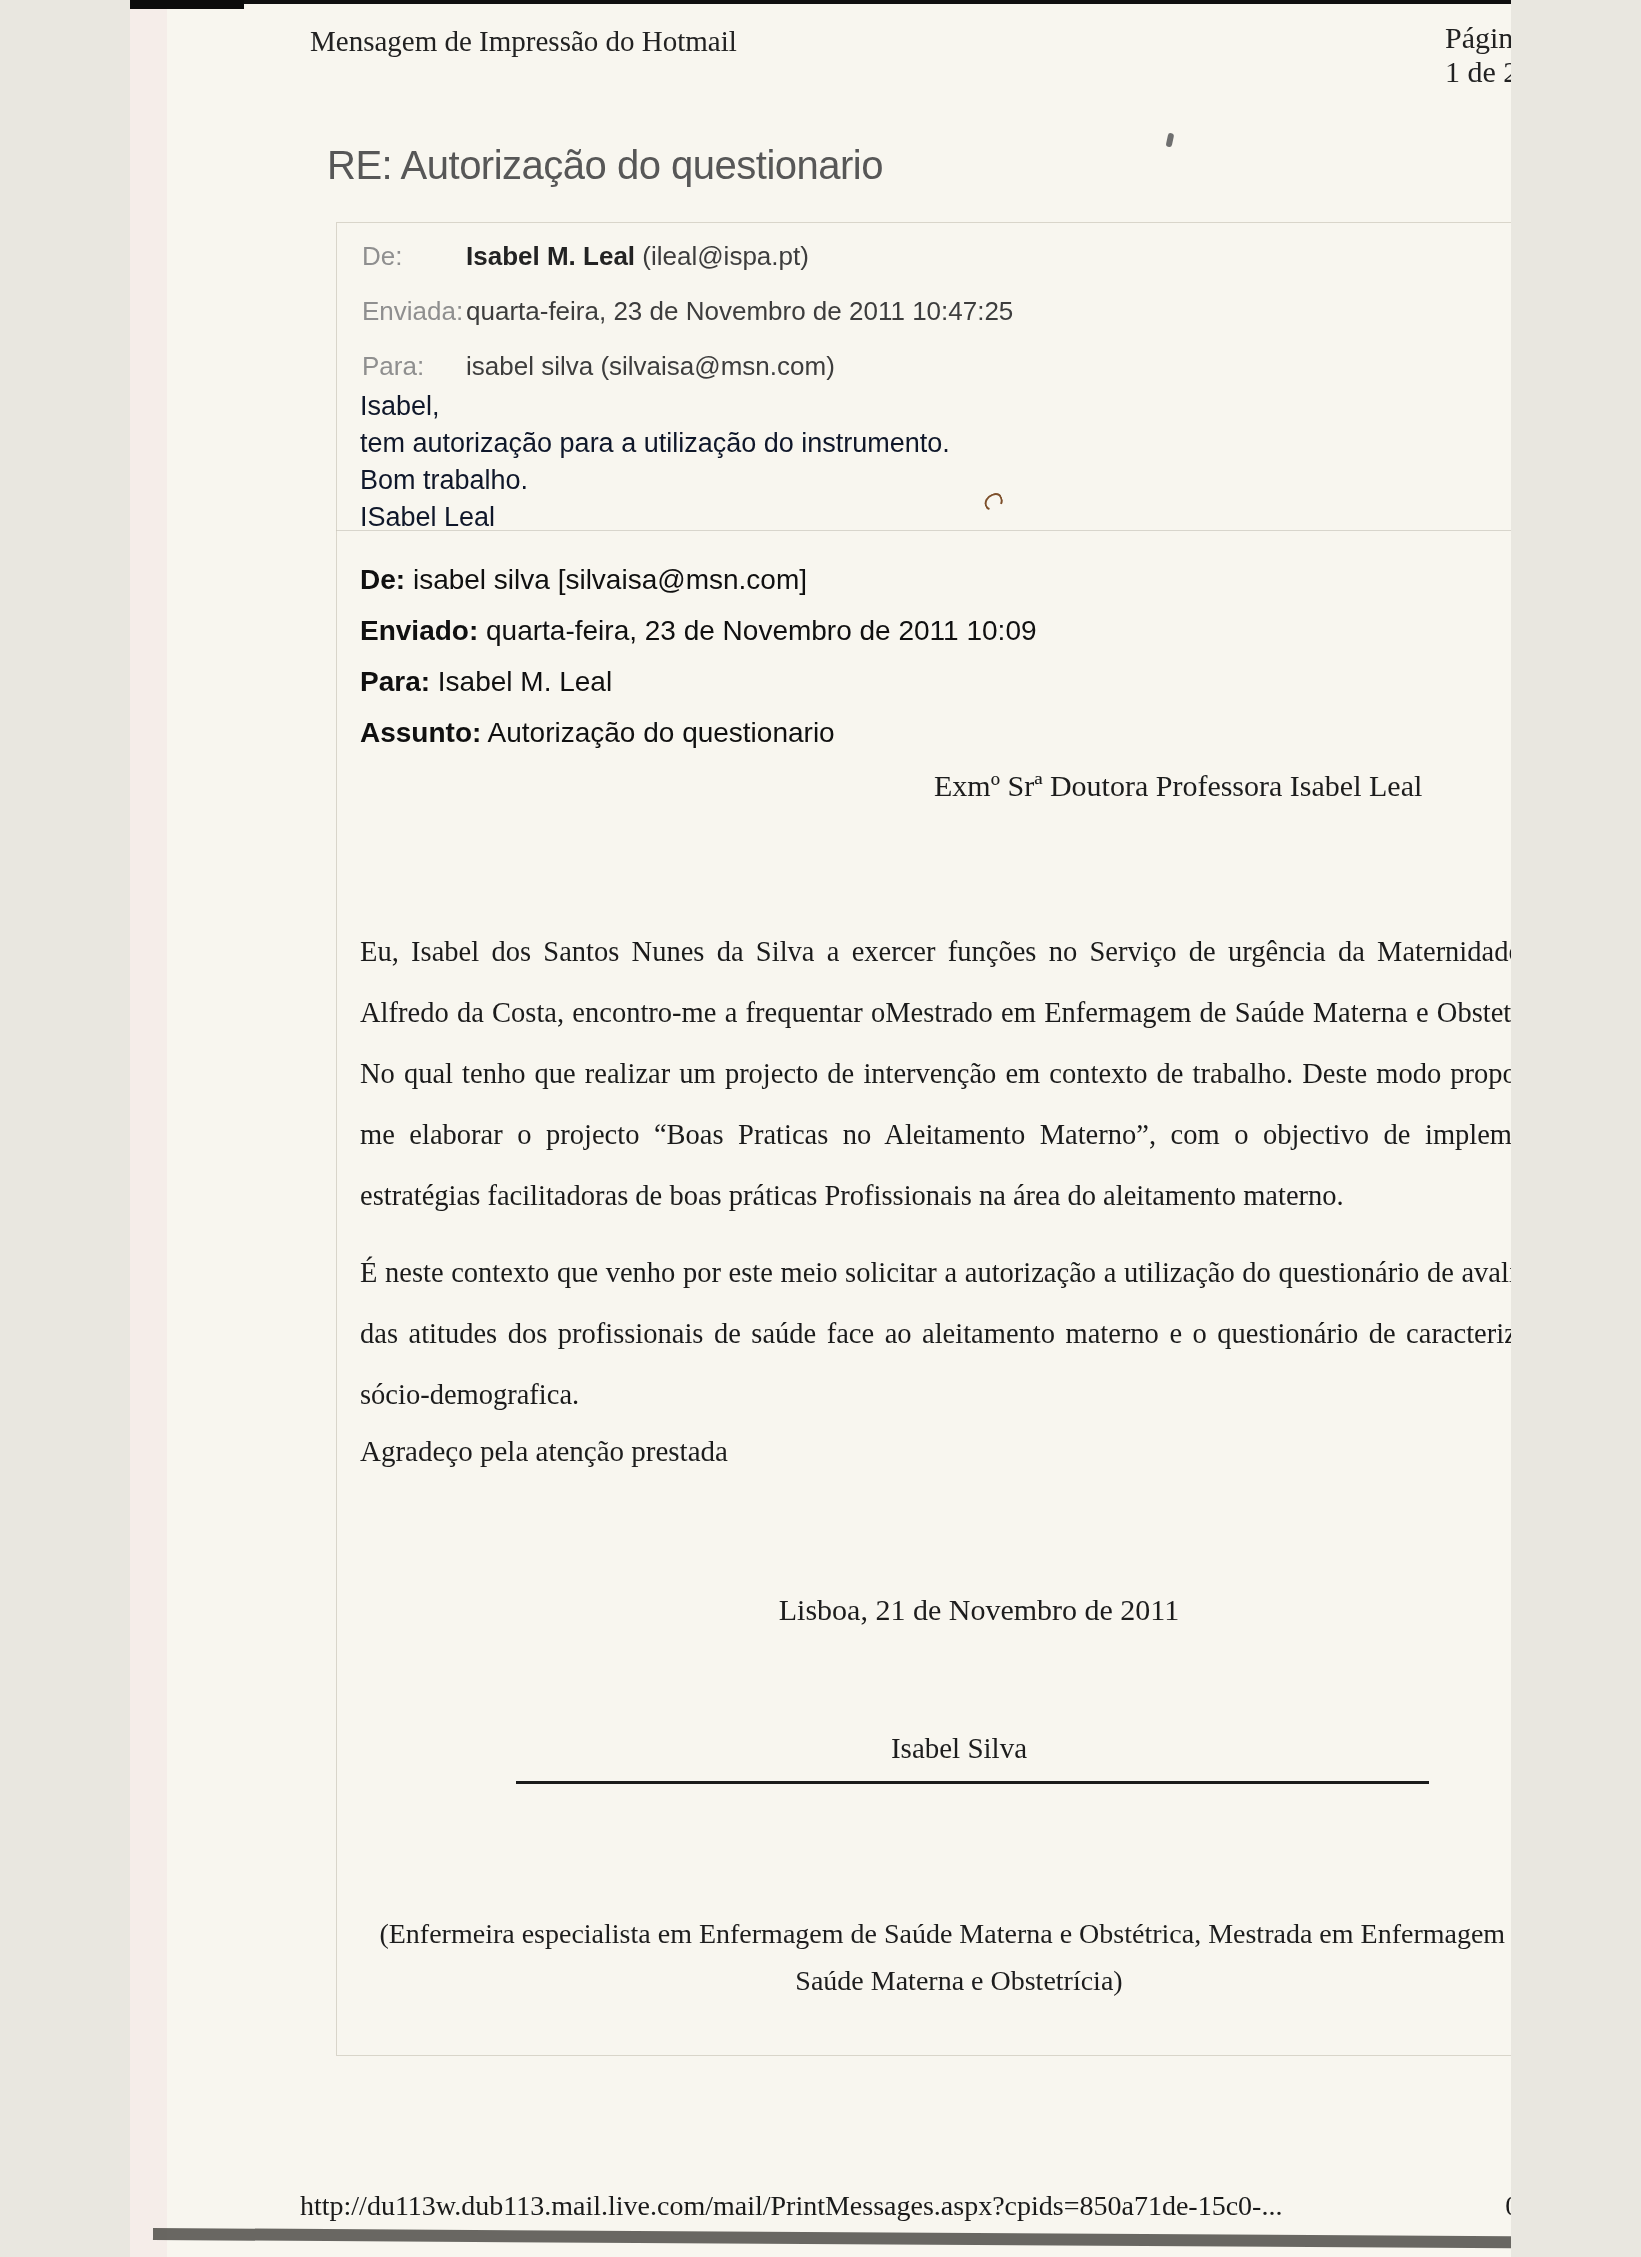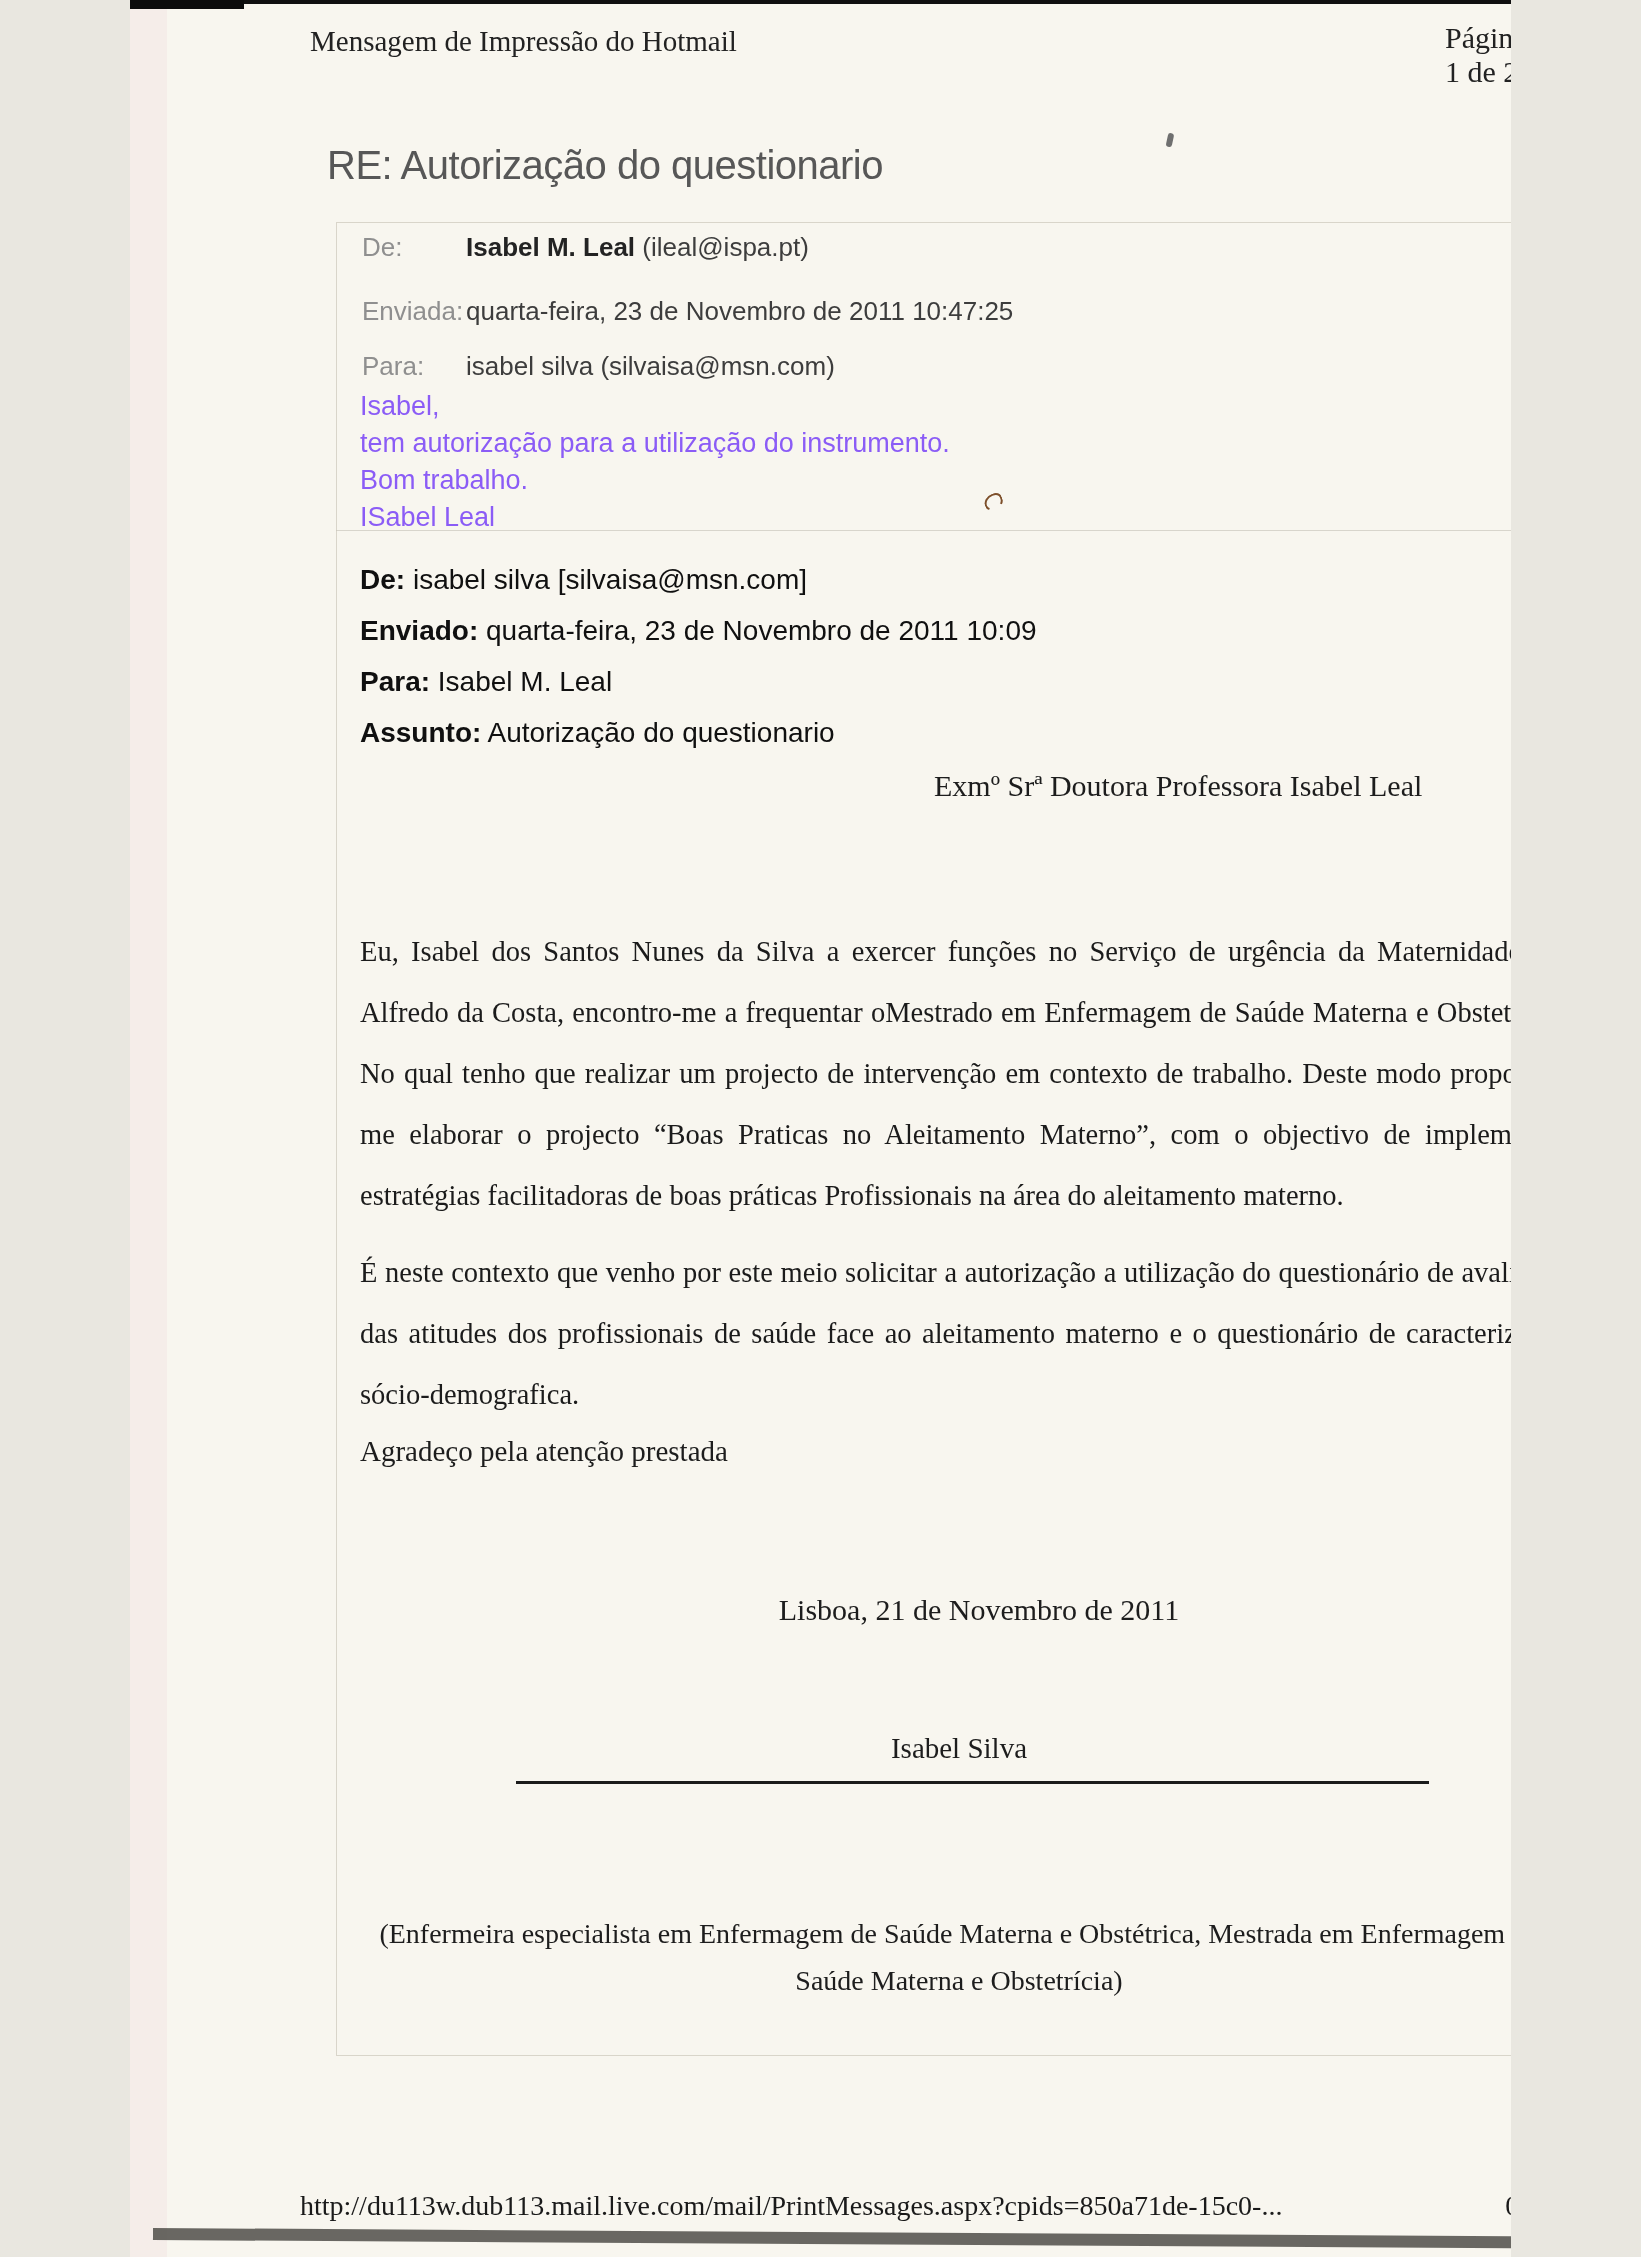--- a/index.html
+++ b/index.html
@@ -30,24 +30,24 @@
   .subject{left:197px;top:143px;font-family:"Liberation Sans",sans-serif;font-weight:400;
     font-size:40px;color:#575757;letter-spacing:-0.5px;}
   
   .msg-box{left:206px;top:222px;width:1245px;height:1832px;border:1px solid #d9d5ca;}
   .sep-line{left:206px;top:530px;width:1220px;height:0;border-top:1.9px solid #c6c3b8;opacity:.65;}
   
   .hrow{left:232px;font-family:"Liberation Sans",sans-serif;font-size:26px;white-space:nowrap;}
   .hrow .lbl{display:inline-block;width:104px;color:#8f8f8f;}
   .hrow .val{color:#3d3d3d;}
   .hrow .val b{color:#232323;}
-  .row-de{top:232px;} .row-enviada{top:296px;} .row-para{top:351px;}
+  .row-de{top:241px;} .row-enviada{top:296px;} .row-para{top:351px;}
   
   .reply{left:230px;top:388px;font-family:"Liberation Sans",sans-serif;font-size:27px;
-    line-height:37px;color:#8b5cf6;white-space:nowrap;}
+    line-height:37px;color:#0f172a;white-space:nowrap;}
   
   .quoted{left:230px;top:554px;font-family:"Liberation Sans",sans-serif;font-size:28px;
     line-height:51px;color:#101010;white-space:nowrap;}
   .quoted b{font-weight:700;}
   
   .salutation{left:804px;top:769px;font-size:30px;white-space:nowrap;}
   .para{left:230px;width:1209px;font-size:28.5px;line-height:61px;text-align:justify;color:#1b1b1b;}
   .p1{top:921px;} .p2{top:1242px;}
   .thanks{left:230px;top:1435px;font-size:29px;white-space:nowrap;}
   .dateline{left:206px;top:1593px;width:1246px;text-align:center;font-size:30px;padding-left:20px;}

